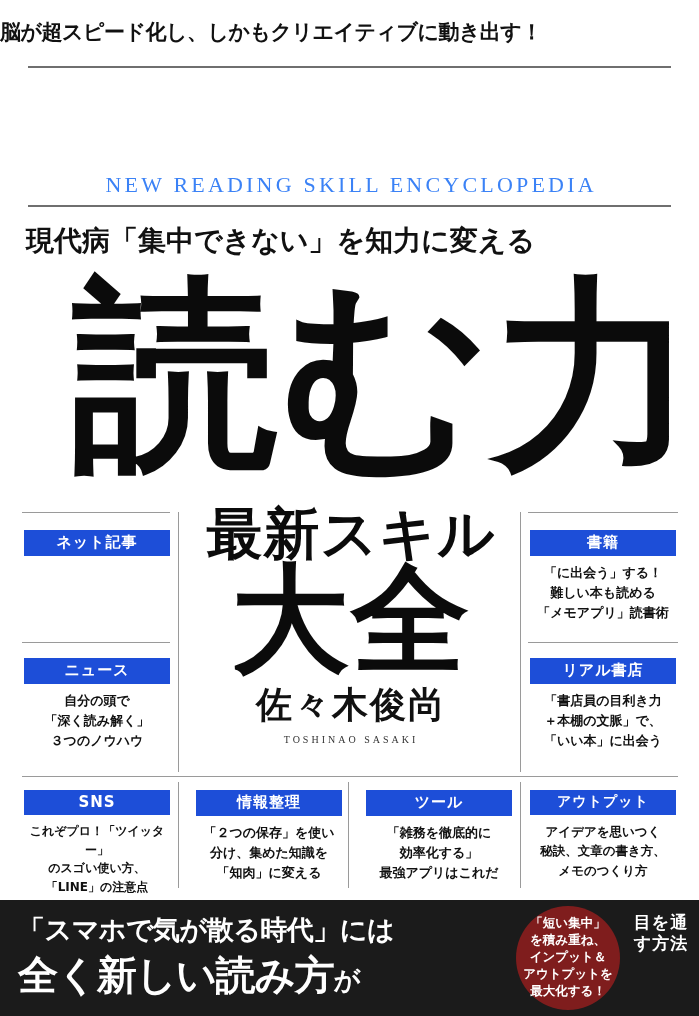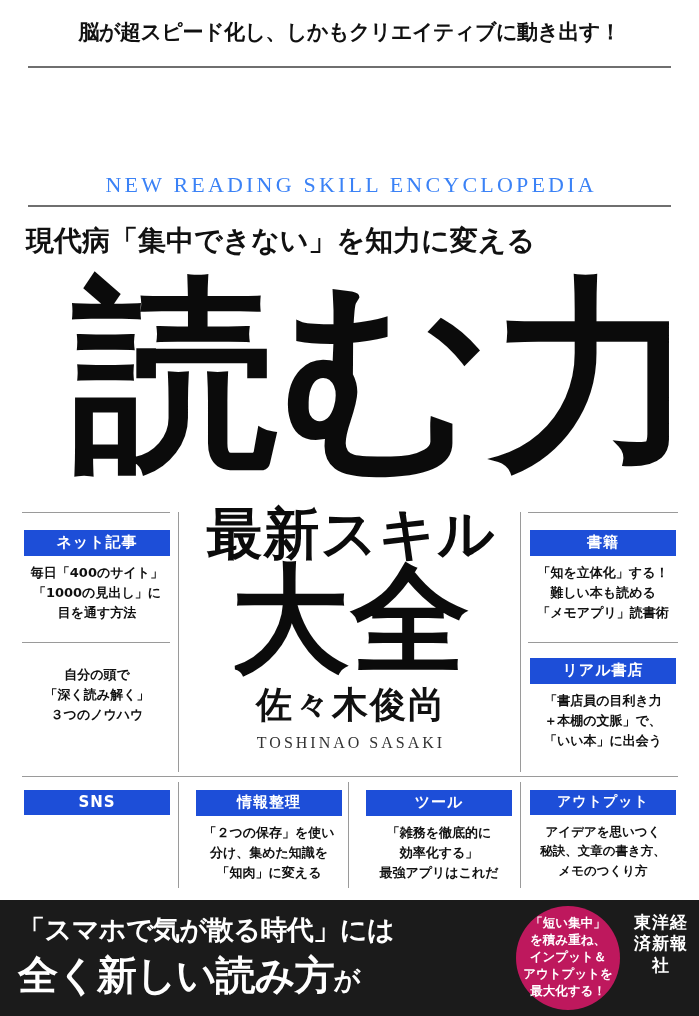--- a/index.html
+++ b/index.html
@@ -21,21 +21,20 @@
     inset: 0;
     background: #ffffff;
   }
 
   
   .catch-copy {
     position: absolute;
     top: 18px;
     left: 0;
     width: 699px;
-    text-align: center;
     font-size: 21px;
     font-weight: bold;
     letter-spacing: -0.5px;
     color: #111;
     font-family: "DejaVu Sans", sans-serif;
   }
 
   .rule-top {
     position: absolute;
     top: 66px;
@@ -137,21 +136,21 @@
   .author {
     font-family: "DejaVu Serif", serif;
     font-weight: bold;
     font-size: 36px;
     letter-spacing: 2px;
     color: #111;
     margin-top: 2px;
   }
   .author-roman {
     font-family: "Liberation Serif", serif;
-    font-size: 16px;
+    font-size: 10px;
     letter-spacing: 3px;
     color: #333;
     margin-top: 4px;
   }
 
   
   .panel {
     position: absolute;
     width: 146px;
   }
@@ -220,21 +219,21 @@
     font-size: 26px;
   }
 
   .seal {
     position: absolute;
     left: 516px;
     top: 906px;
     width: 104px;
     height: 104px;
     border-radius: 50%;
-    background: #be185d;
+    background: #7f1d1d;
     color: #fff;
     text-align: center;
     font-size: 12.5px;
     font-weight: bold;
     line-height: 1.35;
     padding-top: 9px;
     box-sizing: border-box;
     font-family: "DejaVu Sans", sans-serif;
   }
 
@@ -280,47 +279,48 @@
   <div class="hline" style="left:528px; top:642px; width:150px;"></div>
   <div class="hline" style="left:22px; top:776px; width:656px;"></div>
   <div class="vline" style="left:178px; top:512px; height:260px;"></div>
   <div class="vline" style="left:520px; top:512px; height:260px;"></div>
   <div class="vline" style="left:178px; top:782px; height:106px;"></div>
   <div class="vline" style="left:348px; top:782px; height:106px;"></div>
   <div class="vline" style="left:520px; top:782px; height:106px;"></div>
 
   <div class="panel" style="left:24px; top:530px;">
     <div class="panel-label">ネット記事</div>
-    <div class="panel-body" style="white-space:pre-line;">毎日「400のサイト」
-「1000の見出し」に
-目を通す方法</div>
   </div>
 
   <div class="panel" style="left:24px; top:658px;">
+    <div class="panel-label">ニュース</div>
     <div class="panel-body" style="white-space:pre-line;">自分の頭で
 「深く読み解く」
 ３つのノウハウ</div>
   </div>
 
   <div class="panel" style="left:530px; top:530px;">
     <div class="panel-label">書籍</div>
-    <div class="panel-body" style="white-space:pre-line;">「知を立体化」する！
+    <div class="panel-body" style="white-space:pre-line;">「に出会う」する！
 難しい本も読める
 「メモアプリ」読書術</div>
   </div>
 
   <div class="panel" style="left:530px; top:658px;">
     <div class="panel-label">リアル書店</div>
     <div class="panel-body" style="white-space:pre-line;">「書店員の目利き力
 ＋本棚の文脈」で、
 「いい本」に出会う</div>
   </div>
 
   <div class="panel" style="left:24px; top:790px;">
     <div class="panel-label">SNS</div>
+    <div class="panel-body" style="white-space:pre-line; font-size:12px;">これぞプロ！「ツイッター」
+のスゴい使い方、
+「LINE」の注意点</div>
   </div>
 
   <div class="panel" style="left:196px; top:790px;">
     <div class="panel-label">情報整理</div>
     <div class="panel-body" style="white-space:pre-line;">「２つの保存」を使い
 分け、集めた知識を
 「知肉」に変える</div>
   </div>
 
   <div class="panel" style="left:366px; top:790px;">
@@ -342,15 +342,15 @@
   <div class="band-line2">
     <span>全く新しい読み方</span><span class="small" style="white-space:pre-line;">が
 必要だ！</span>
   </div>
 
   <div class="seal" style="white-space:pre-line;">「短い集中」
 を積み重ね、
 インプット＆
 アウトプットを
 最大化する！</div>
-  <div class="publisher">東洋経済新報社</div>
+  <div class="publisher">目を通す方法</div>
 
 </div>
 
 </body></html>

